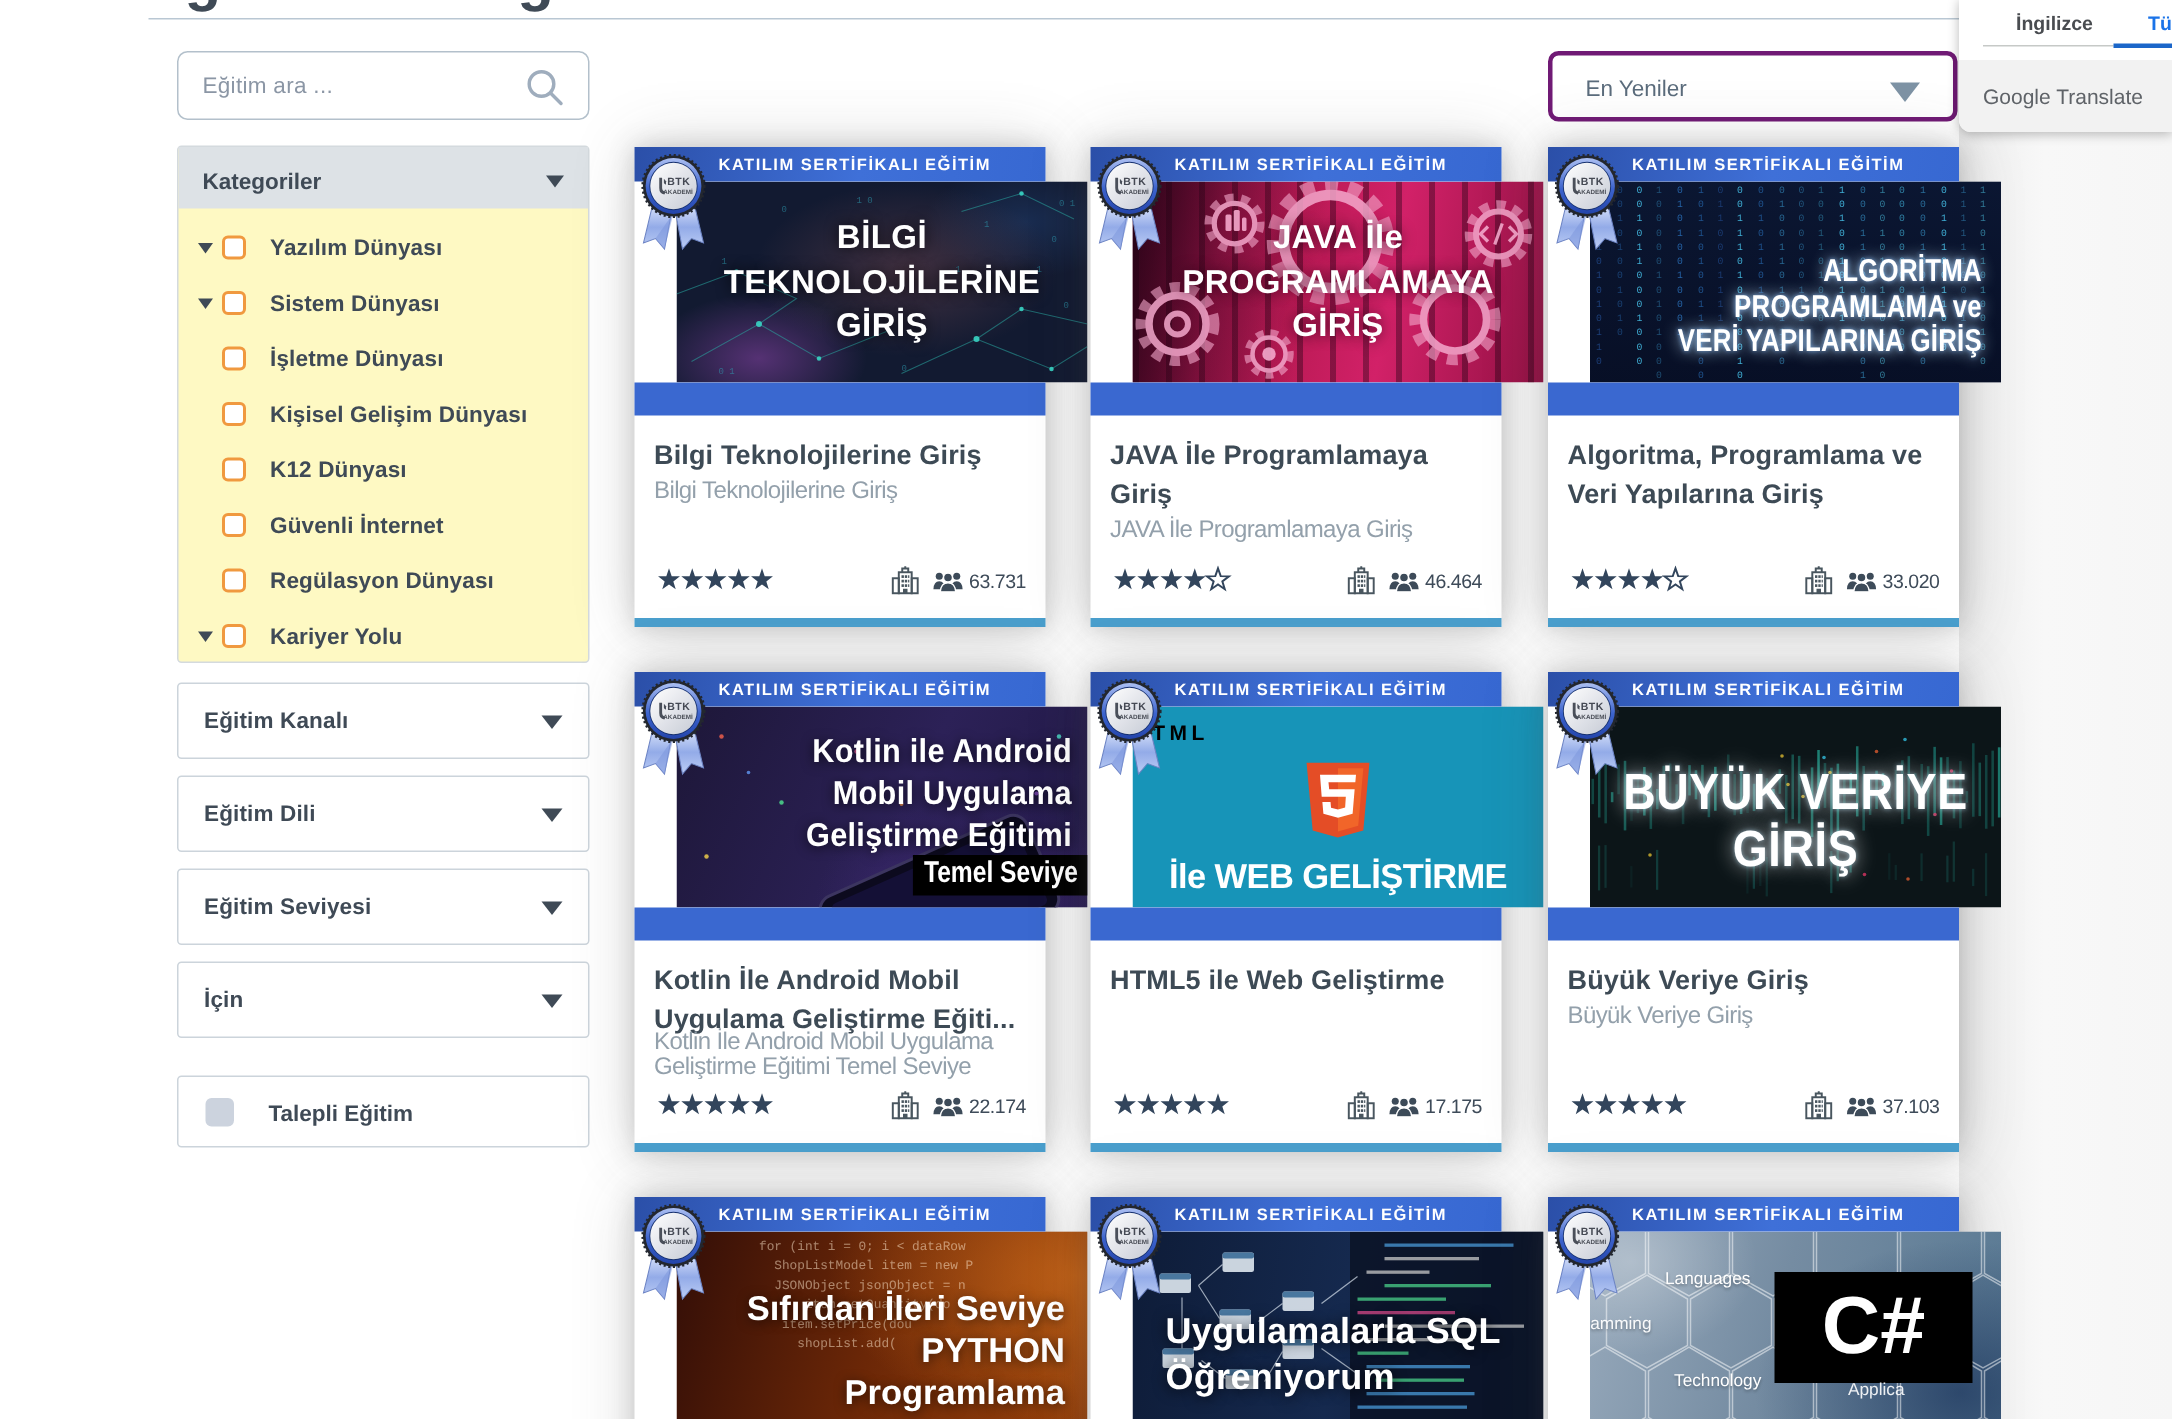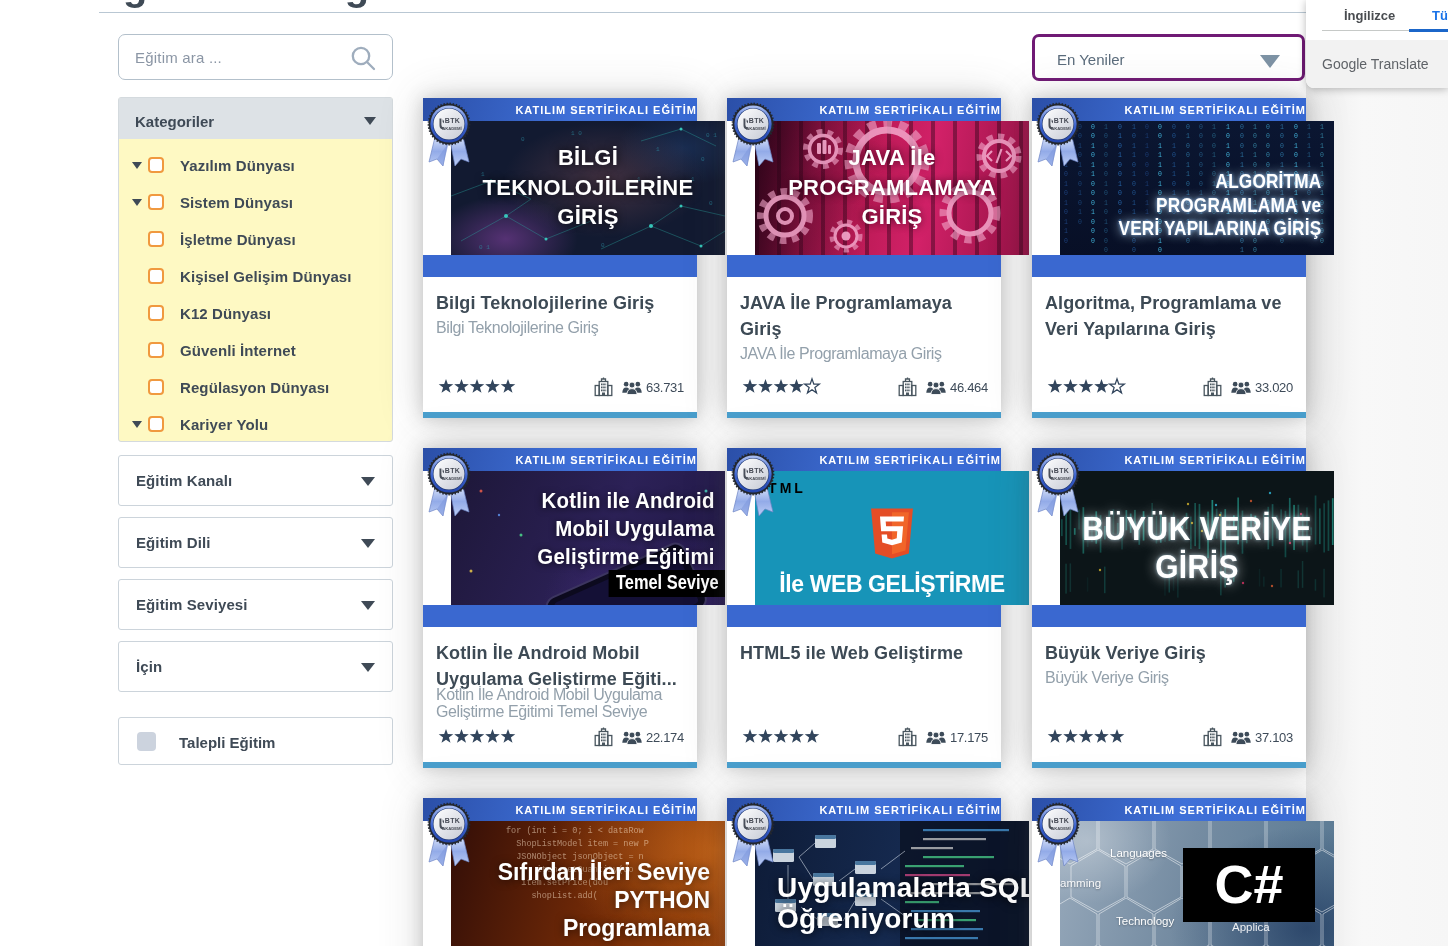--- a/index.html
+++ b/index.html
@@ -25,21 +25,21 @@
 .krow .cb { position:absolute; left:29px; top:10px; width:16px; height:16px; border:2px solid #f0993f; border-radius:4px; background:#fff; }
 .krow .lb { position:absolute; left:61px; top:10px; font-size:15px; font-weight:bold; color:#3f4a56; letter-spacing:0.1px; }
 .fpanel { position:absolute; left:118px; width:275px; height:51px; background:#fff; border:1px solid #ccd4db; border-radius:3px; }
 .fpanel b { position:absolute; left:17px; top:16px; font-size:15px; color:#3f4a56; letter-spacing:0.1px; }
 .fpanel .smalltri { position:absolute; right:17px; top:21px; margin:0; border-left-width:7px; border-right-width:7px; border-top-width:9px; }
 #talepli { position:absolute; left:118px; top:717px; width:275px; height:48px; background:#fff; border:1px solid #ccd4db; border-radius:3px; }
 #talepli .gcb { position:absolute; left:18px; top:14px; width:19px; height:19px; background:#ccd3de; border-radius:4px; }
 #talepli b { position:absolute; left:60px; top:16px; font-size:15px; color:#3f4a56; }
 .card { position:absolute; width:274px; height:320px; background:#fff; box-shadow:0 0 16px rgba(70,70,70,.25), 0 0 42px rgba(70,70,70,.20); }
 .banner { position:absolute; left:0; top:0; width:274px; height:23px; background:linear-gradient(100deg,#2b4fa8,#3f70d8 55%,#3768d2); }
-.banner span { position:absolute; left:56px; right:0; top:0; line-height:24px; text-align:right; color:#fff; font-size:11px; font-weight:bold; letter-spacing:1px; white-space:nowrap; }
+.banner span { position:absolute; left:56px; right:0; top:0; line-height:24px; text-align:left; color:#fff; font-size:11px; font-weight:bold; letter-spacing:1px; white-space:nowrap; }
 .cimg { position:absolute; left:0; top:23px; width:274px; height:134px; overflow:hidden;margin-left:28px; }
 .bluebar { position:absolute; left:0; top:157px; width:274px; height:22px; background:#3a68d0; }
 .content { position:absolute; left:13px; right:12px; top:192px; }
 .ctitle { font-size:18px; font-weight:bold; color:#3d4a55; line-height:26px; letter-spacing:0.1px; }
 .csub { font-size:16px; color:#93a0ab; line-height:17px; margin-top:3px; letter-spacing:-0.4px; }
 .stats { position:absolute; left:15px; top:279px; width:248px; height:20px; }
 .stats .num { position:absolute; left:208px; top:3px; font-size:13px; color:#3e4b59; letter-spacing:-0.3px; }
 .bottomline { position:absolute; left:0; bottom:0; width:274px; height:6px; background:#4a9fcd; }
 .badge { position:absolute; left:1px; top:1px; z-index:5; }
 .imgtxt { position:absolute; left:0; right:0; color:#fff; font-weight:bold; text-align:center; }
@@ -951,21 +951,21 @@
         <rect x="150" y="53" width="65" height="2.2" fill="#d84a8a" opacity="0.75"></rect>
         <rect x="168" y="62" width="93" height="2.2" fill="#c8c8c8" opacity="0.75"></rect>
         <rect x="156" y="71" width="71" height="2.2" fill="#c8c8c8" opacity="0.75"></rect>
         <rect x="150" y="80" width="34" height="2.2" fill="#4ad08a" opacity="0.75"></rect>
         <rect x="156" y="89" width="69" height="2.2" fill="#4a9ad8" opacity="0.75"></rect>
         <rect x="162" y="98" width="59" height="2.2" fill="#4ad08a" opacity="0.75"></rect>
         <rect x="156" y="107" width="72" height="2.2" fill="#4a9ad8" opacity="0.75"></rect>
         <rect x="150" y="116" width="73" height="2.2" fill="#4a9ad8" opacity="0.75"></rect>
         <rect x="162" y="125" width="56" height="2.2" fill="#c8c8c8" opacity="0.75"></rect>
 </svg>
-<div class="imgtxt" style="top:51px;left:22px;right:auto;text-align:left;font-size:28px;line-height:31px;letter-spacing:0.2px;white-space:nowrap;text-shadow:0 1px 9px rgba(0,0,0,.75)">Uygulamalarla SQL<br>Öğreniyorum</div>
+<div class="imgtxt" style="top:51px;left:22px;right:auto;text-align:left;font-size:24px;line-height:31px;letter-spacing:0.2px;white-space:nowrap;text-shadow:0 1px 9px rgba(0,0,0,.75)">Uygulamalarla SQL<br>Öğreniyorum</div>
     </div>
   <div class="banner">
       <span>KATILIM SERTİFİKALI EĞİTİM</span>
     </div>
   <svg class="badge" width="64" height="80" viewBox="0 0 64 80">
 <defs>
 <linearGradient id="ribg" x1="0" y1="0" x2="0" y2="1">
  <stop offset="0" stop-color="#d7e1f9"></stop>
           <stop offset="0.5" stop-color="#93abe8"></stop>
           <stop offset="1" stop-color="#bccdf5"></stop>

